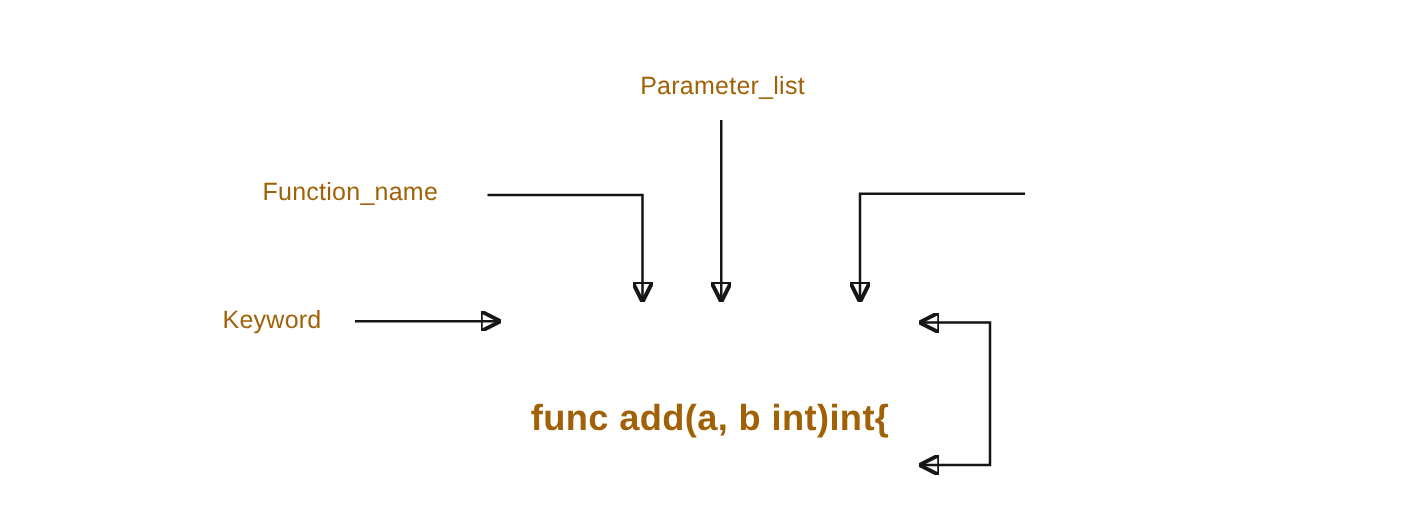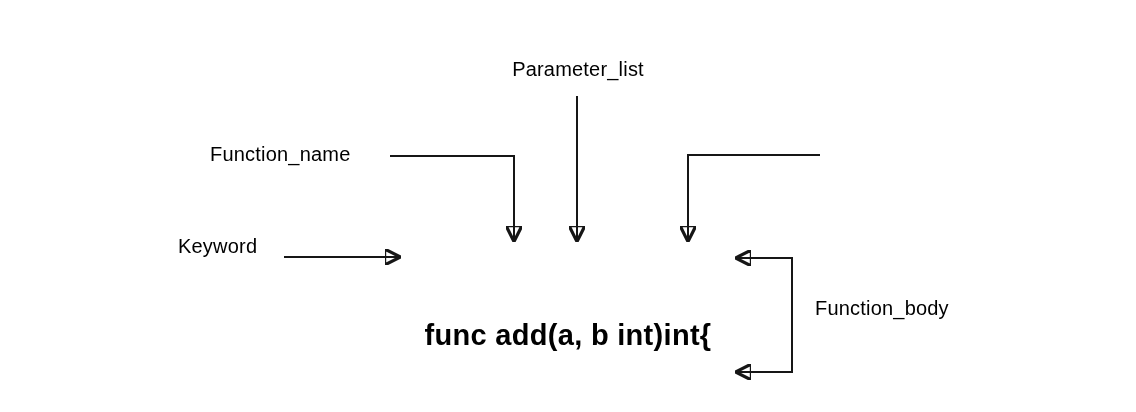--- a/index.html
+++ b/index.html
@@ -7,21 +7,21 @@
     padding: 0;
     background: #ffffff;
   }
   .canvas {
     position: relative;
     width: 1136px;
     height: 412px;
     background: #ffffff;
     overflow: hidden;
     font-family: "Liberation Sans", "DejaVu Sans", sans-serif;
-    color: #000000;
+    color: #a16207;
   }
   .connectors {
     position: absolute;
     left: 0;
     top: 0;
     pointer-events: none;
   }
   .connectors path {
     fill: none;
     stroke: #161616;
@@ -63,23 +63,22 @@
     <path d="M577 96 L577 240" marker-end="url(#ah)"></path>
     <path d="M820 155 L688 155 L688 240" marker-end="url(#ah)"></path>
     <path d="M737 258 L792 258 L792 372 L737 372" marker-start="url(#ah)" marker-end="url(#ah)"></path>
   </svg>
 
   <div class="label" style="left:578px; top:58px; transform:translateX(-50%);">Parameter_list</div>
 
   <div class="label" style="left:210px; top:143px;text-align:right;">Function_name</div>
 
 
-  <div class="label" style="left:178px; top:235px;">Keyword</div>
+  <div class="label" style="left:178px; top:245px;">Keyword</div>
 
-  <div class="label" style="left:815px; top:297px;">Function_body</div>
 
   <div class="code">
     <div>func add(a, b int)int{</div>
     
     
     
   </div>
 
 </div>
 

